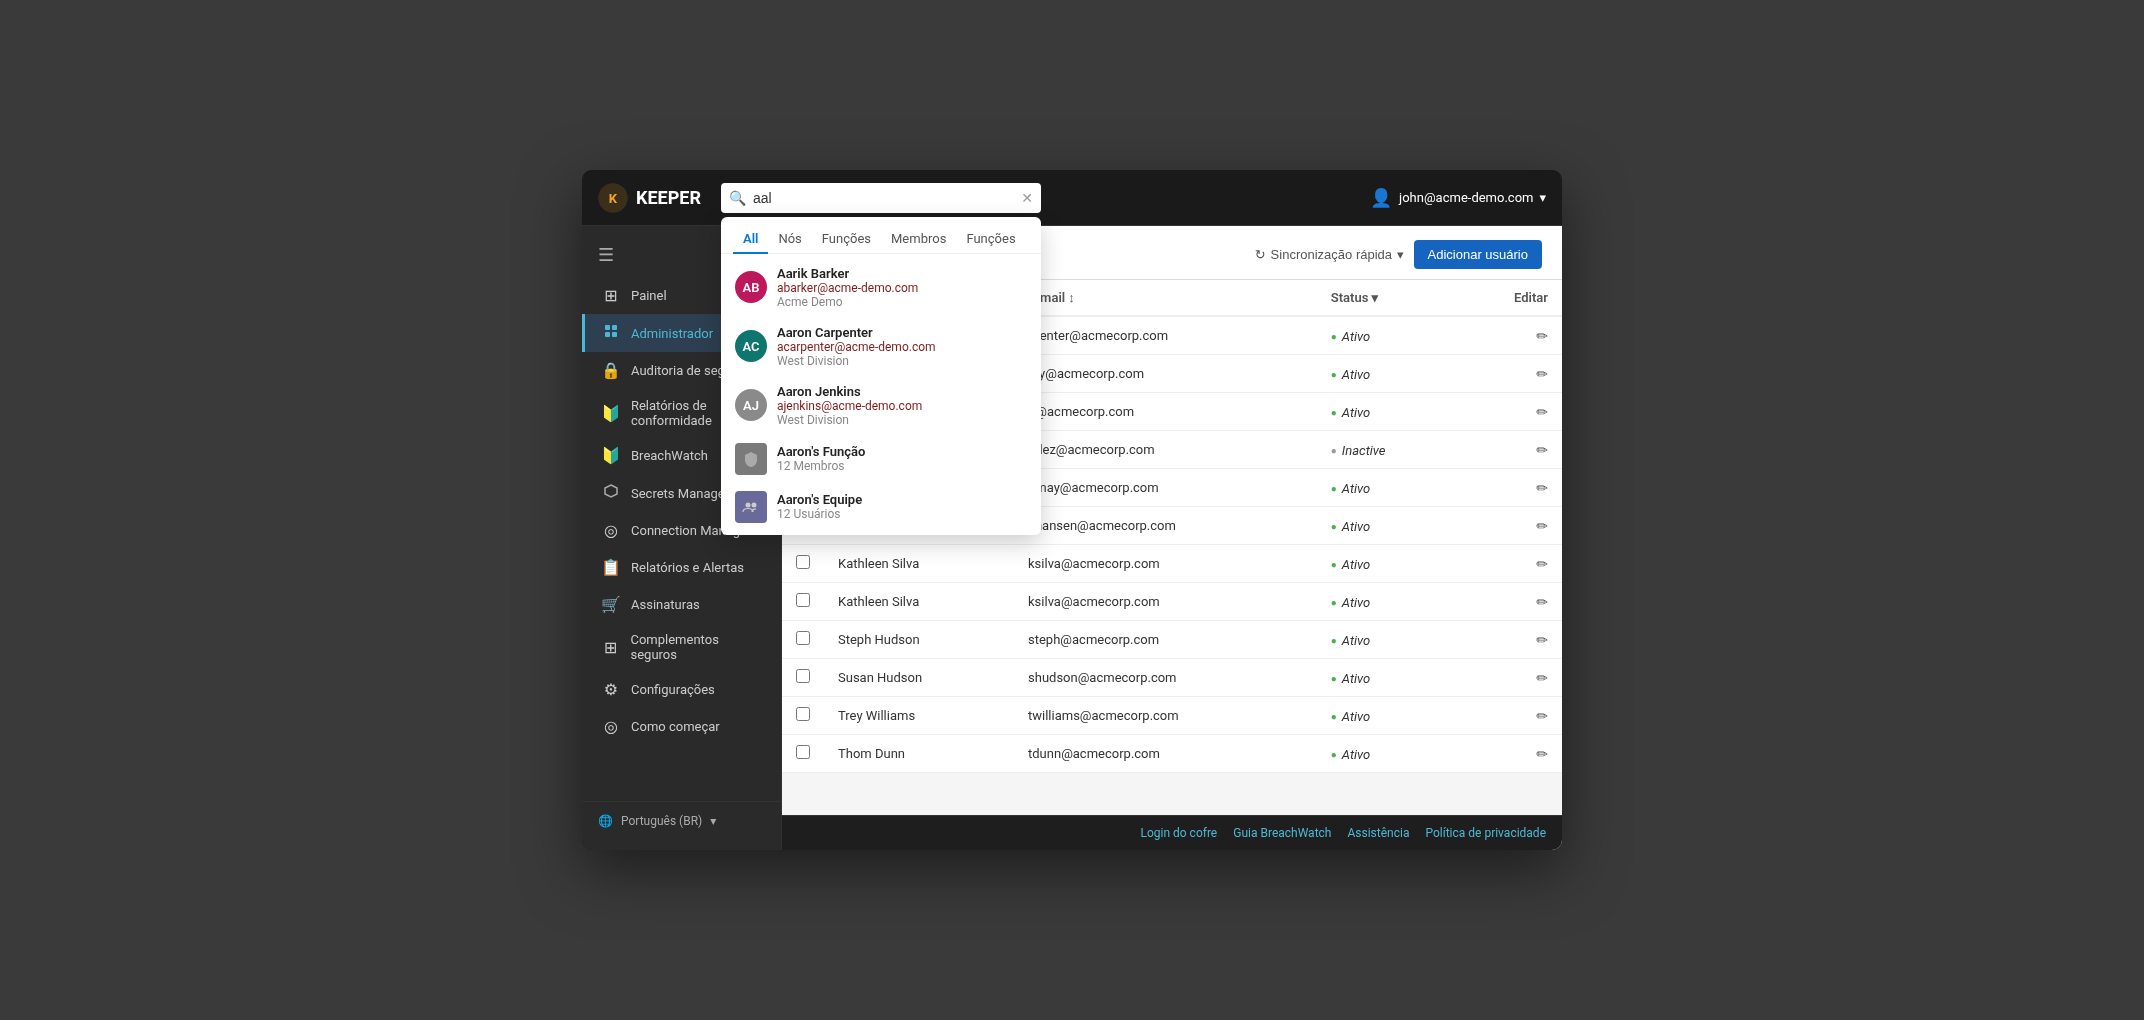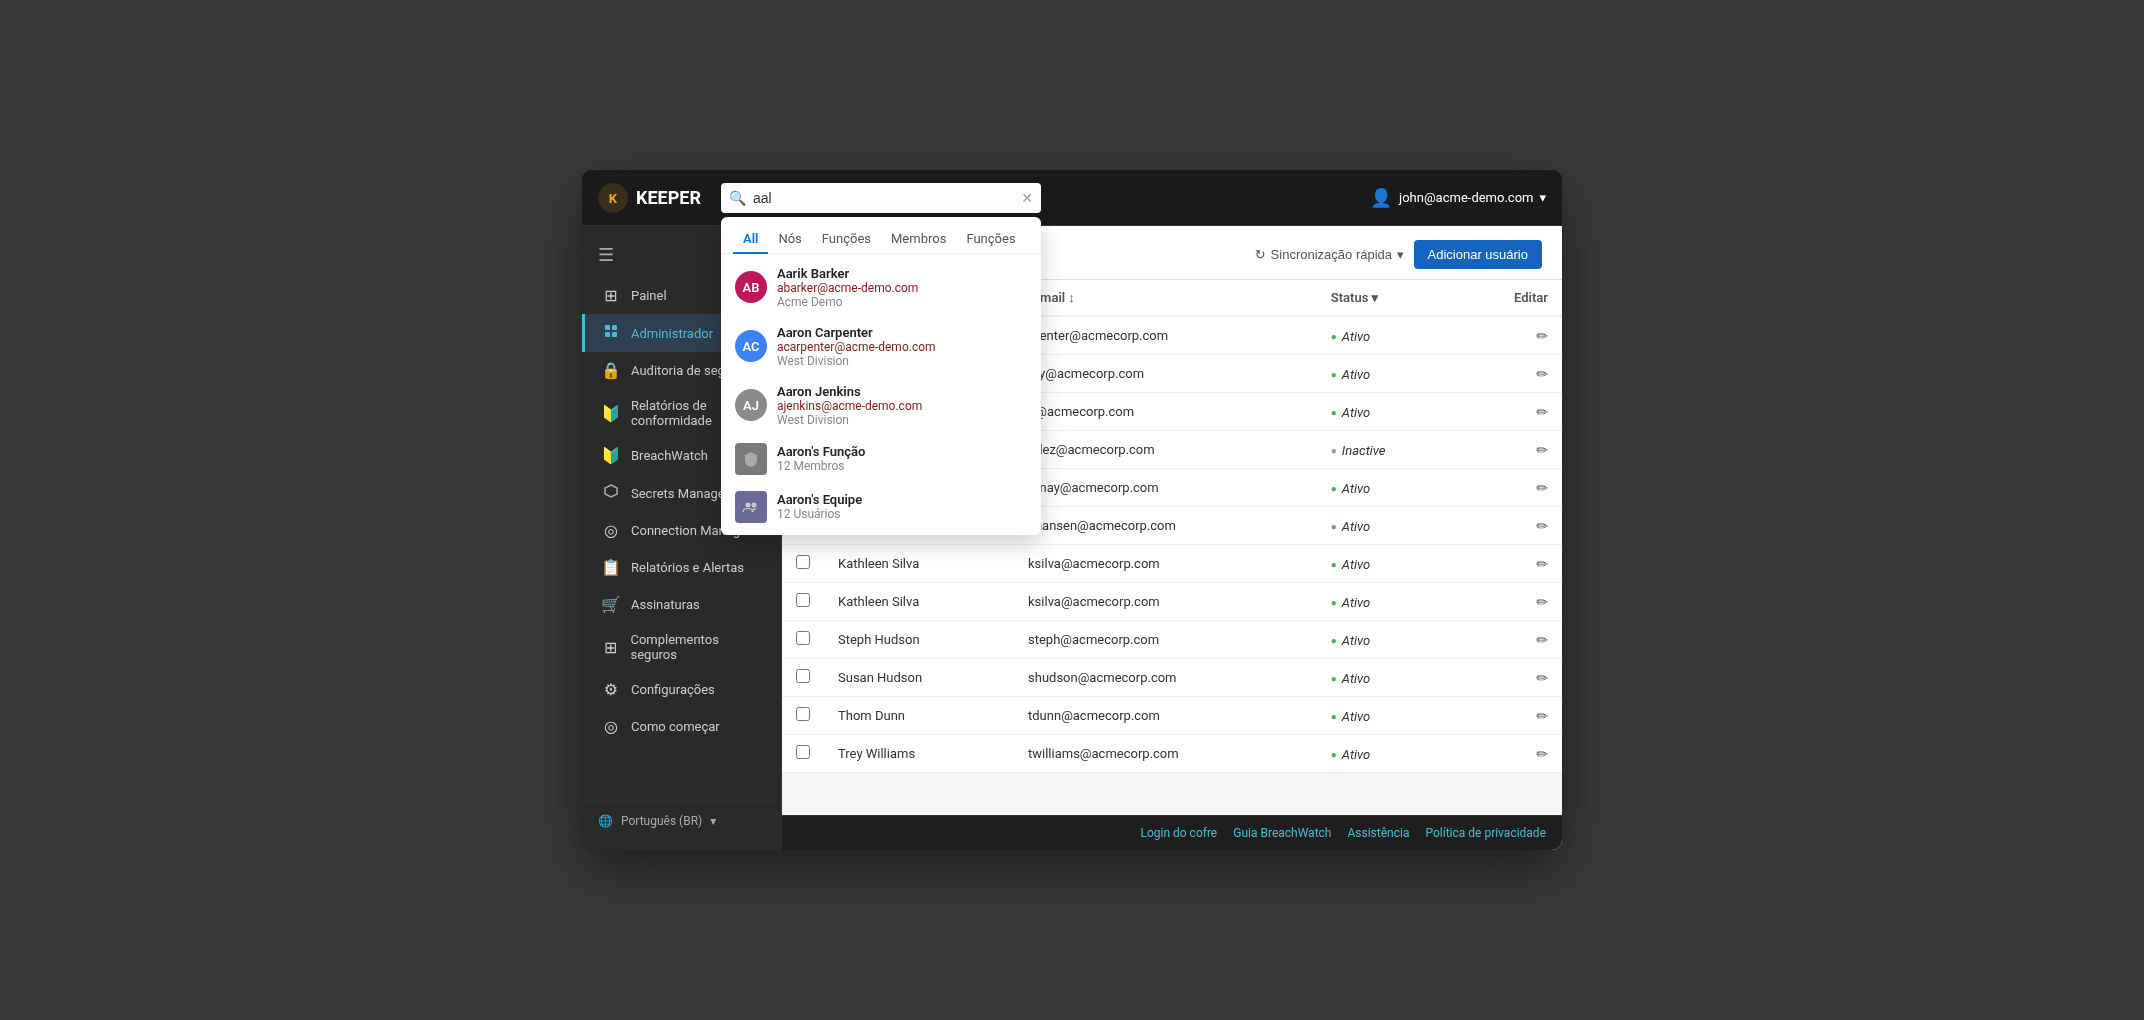--- a/index.html
+++ b/index.html
@@ -141,21 +141,21 @@
       background: #ccc;
       display: flex;
       align-items: center;
       justify-content: center;
       color: #fff;
       font-size: 13px;
       font-weight: 600;
       flex-shrink: 0;
     }
     .dropdown-avatar.blue { background: #be185d; }
-    .dropdown-avatar.teal { background: #3b82f6; }
+    .dropdown-avatar.teal { background: #0f766e; }
     .dropdown-avatar.gray { background: #8a8a8a; }
     .dropdown-avatar.shield { background: #7a7a7a; border-radius: 4px; }
     .dropdown-avatar.team { background: #6a6a9a; border-radius: 4px; }
     .dropdown-item-info {
       flex: 1;
     }
     .dropdown-item-name {
       font-size: 13px;
       font-weight: 600;
       color: #222;
@@ -667,35 +667,35 @@
         <span class="status-dot active">Ativo</span>
       </td>
       <td style="text-align:right;">
         <span class="edit-icon">✏</span>
       </td>
     </tr>
               <tr>
       <td class="checkbox-col">
         <input type="checkbox" style="">
       </td>
+      <td>Trey Williams</td>
+      <td>twilliams@acmecorp.com</td>
+      <td>
+        <span class="status-dot active">Ativo</span>
+      </td>
+      <td style="text-align:right;">
+        <span class="edit-icon">✏</span>
+      </td>
+    </tr>
+              <tr>
+      <td class="checkbox-col">
+        <input type="checkbox" style="">
+      </td>
       <td>Thom Dunn</td>
       <td>tdunn@acmecorp.com</td>
-      <td>
-        <span class="status-dot active">Ativo</span>
-      </td>
-      <td style="text-align:right;">
-        <span class="edit-icon">✏</span>
-      </td>
-    </tr>
-              <tr>
-      <td class="checkbox-col">
-        <input type="checkbox" style="">
-      </td>
-      <td>Trey Williams</td>
-      <td>twilliams@acmecorp.com</td>
       <td>
         <span class="status-dot active">Ativo</span>
       </td>
       <td style="text-align:right;">
         <span class="edit-icon">✏</span>
       </td>
     </tr>
             </tbody>
         </table>
       </div>

